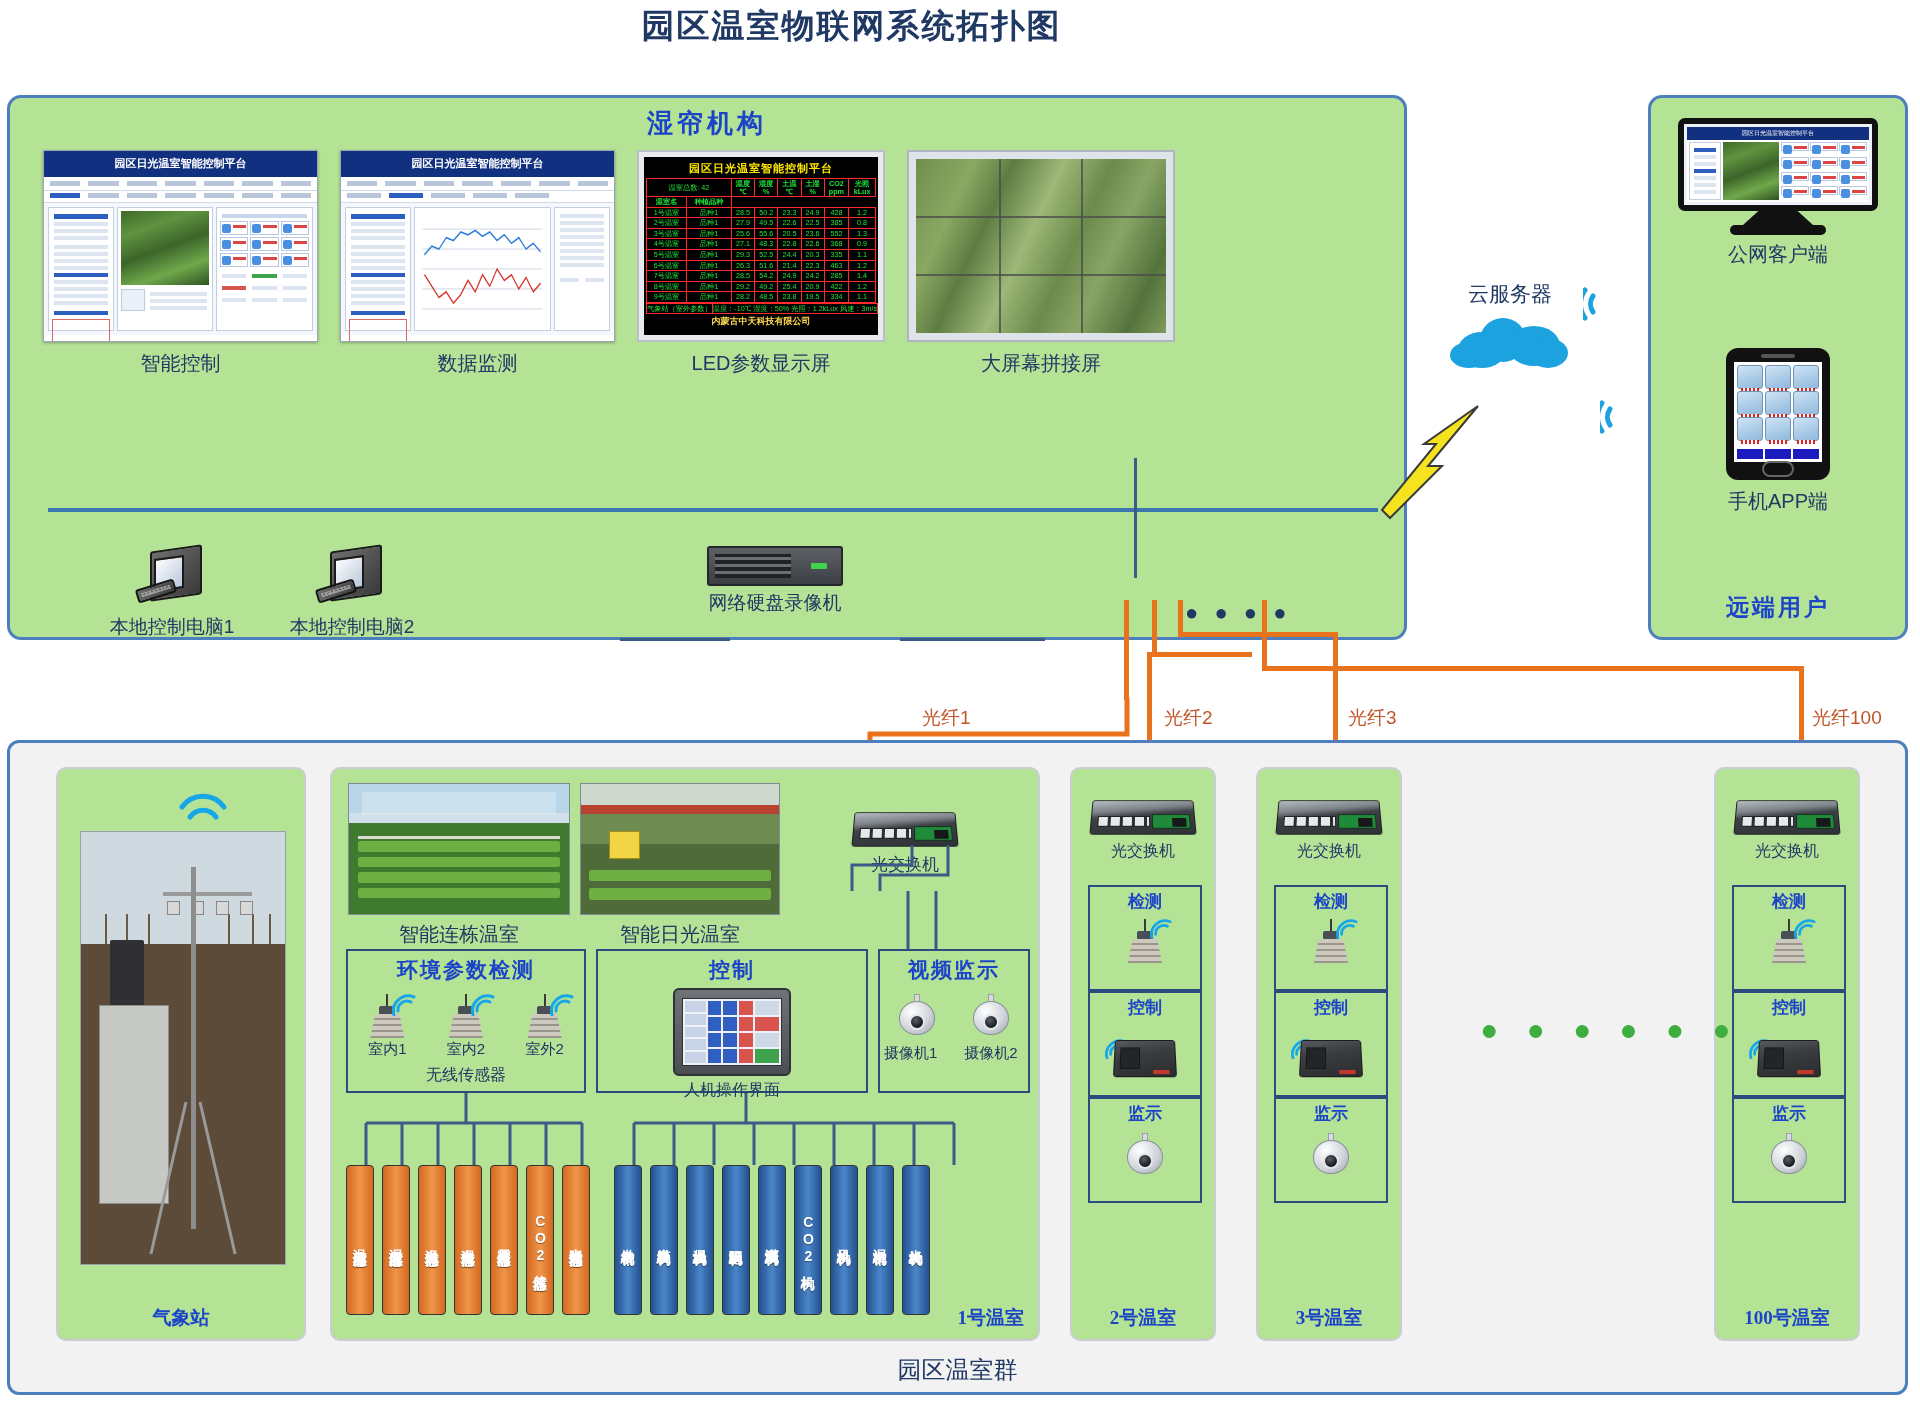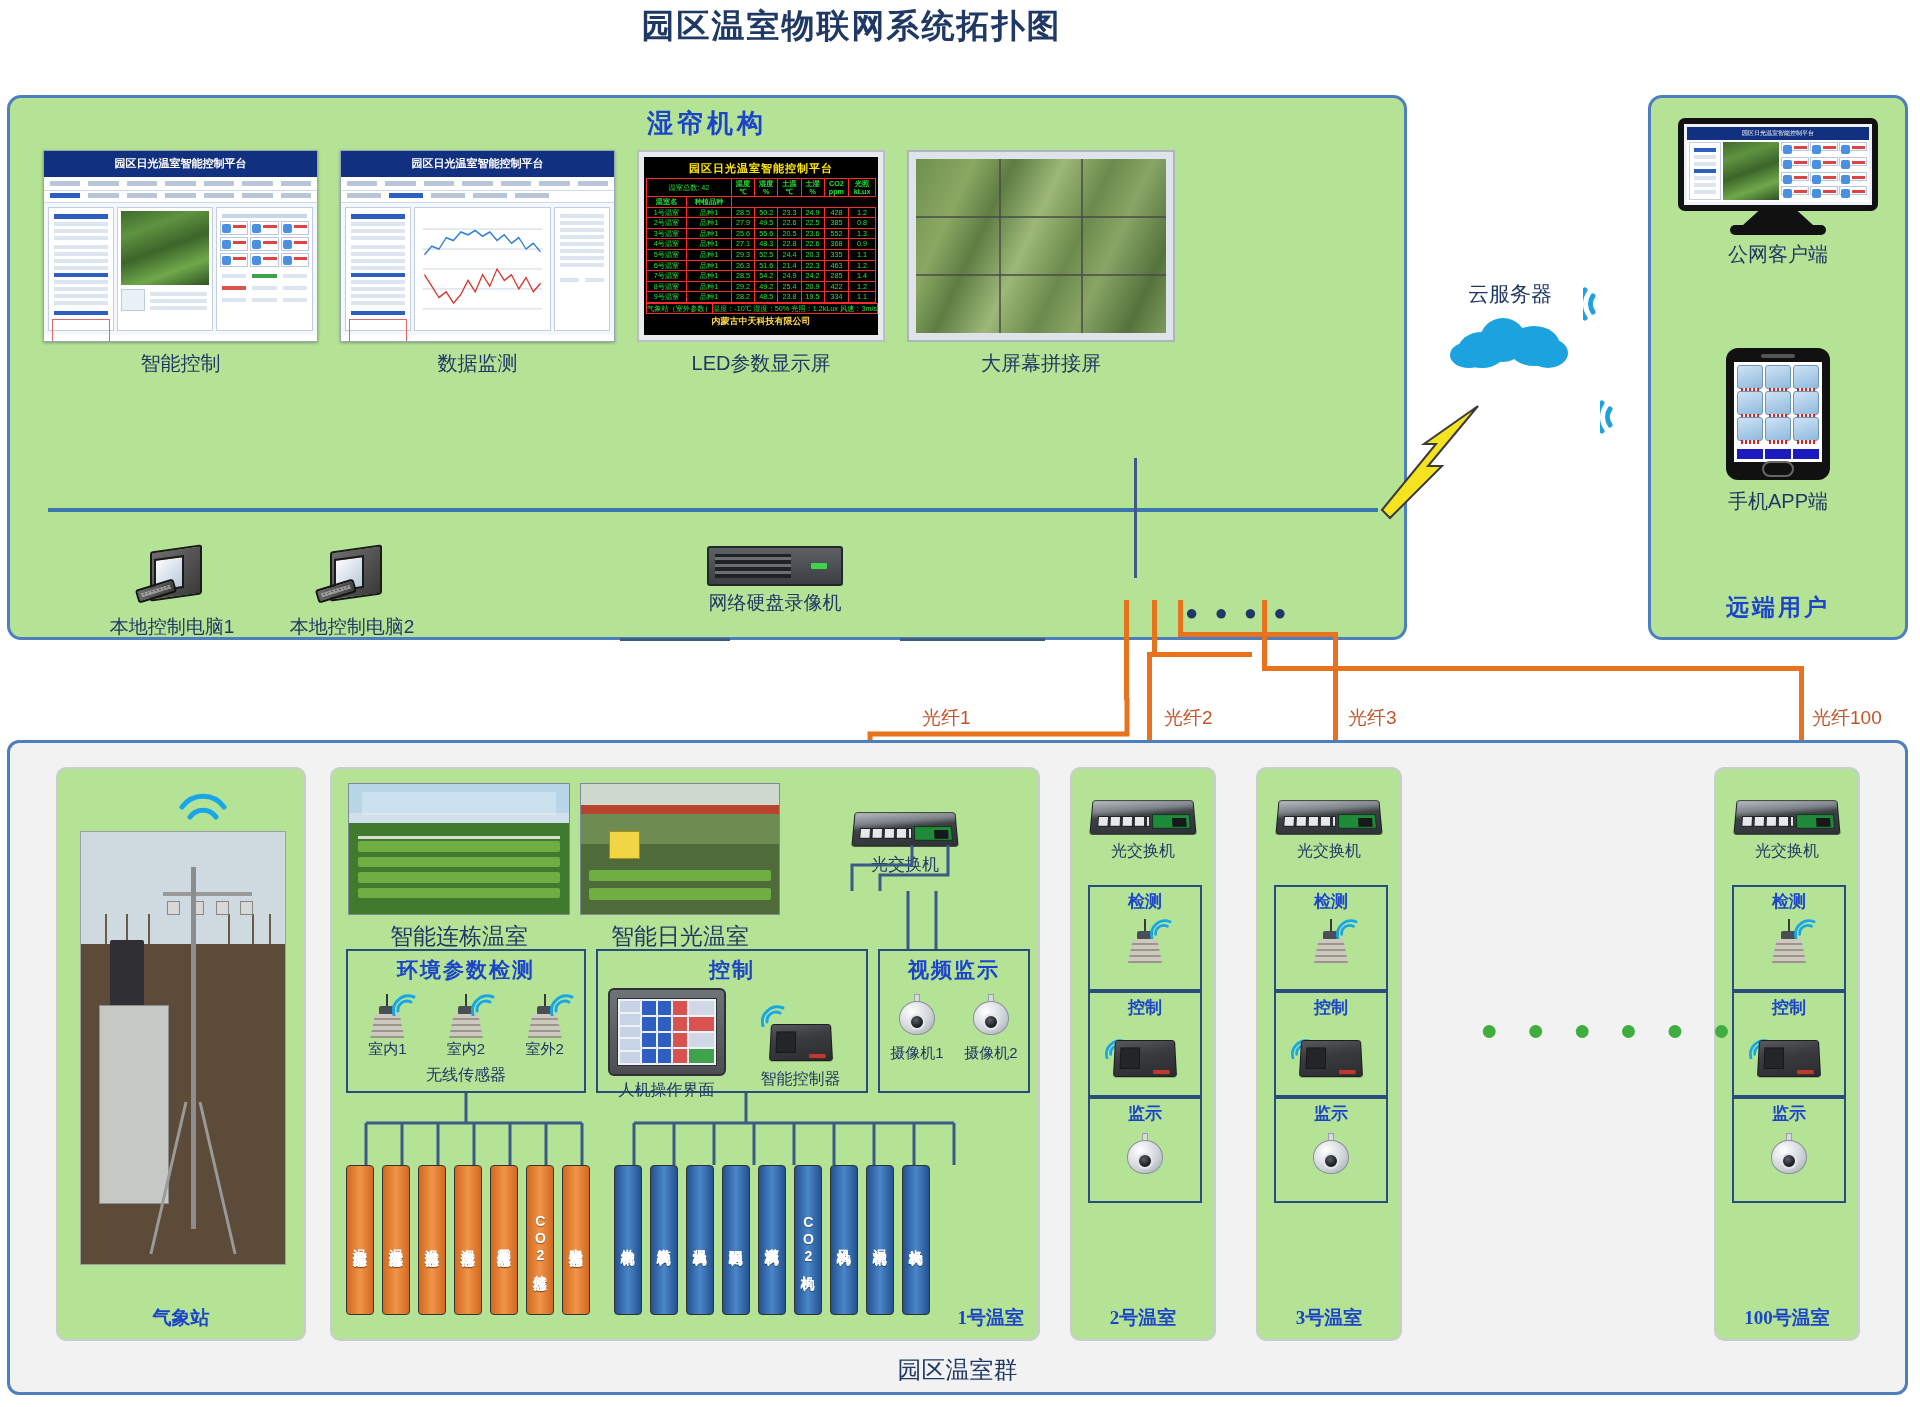--- a/index.html
+++ b/index.html
@@ -343,21 +343,21 @@
   .ghimg.b {
     background:
       linear-gradient(180deg,#cfd8cf 0 20%, #6e8c52 20% 46%, #4e6b39 46% 100%);
   }
   .ghimg .bay { position:absolute; background: rgba(255,255,255,.28); }
   .ghimg .bed { position:absolute; background:#6fae43; border-radius:2px; }
   .ghimg .rail{ position:absolute; background:#d8dbd2; height:3px; }
   .ghimg .sign{ position:absolute; background:#f2d544; border:1px solid #a58f12; }
   .ghimg .redrow { position:absolute; background:#b8432e; }
 
-  .ghcap { text-align:center; font-size:23px; color:#1F3864; margin-top:4px; }
+  .ghcap { text-align:center; font-size:20px; color:#1F3864; margin-top:4px; }
 
   
   .ln { position:absolute; background:#3b5a86; }
   .fiber { position:absolute; background:#e8731c; }
   .fiberlbl { position:absolute; color:#c0562a; font-size:19px; }
   .dots { position:absolute; color:#1F3864; font-size:22px; letter-spacing:5px; }
   .dots-grn { position:absolute; color:#3fae3f; font-size:30px; letter-spacing:10px; font-weight:bold;}
   .bolt { position:absolute; }
 </style>
 </head>
@@ -948,37 +948,27 @@
                 <div class="rcol">
                   <i></i>
                   <i></i>
                   <i></i>
                   <i></i>
                 </div>
               </div>
             </div>
           <div style="font-size:16px;color:#1F3864;margin-top:4px;">人机操作界面</div>
         </div>
-        <div style="text-align:center;width:120px;position:relative;">
-          <svg style="position:absolute;left:20px;top:6px;width:26px;height:22px" viewBox="0 0 26 22">
-            <g fill="none" stroke="#17a7e8" stroke-width="3" stroke-linecap="round">
-                <path d="M6 17 A9 9 0 0 1 19 8"></path>
-                <path d="M2 21 A15 15 0 0 1 22 3"></path>
-              </g>
-          </svg>
-          <div class="plc-ico" style="margin-top:24px"></div>
-          <div style="font-size:16px;color:#1F3864;margin-top:8px;">智能控制器</div>
-        </div>
       </div>
     </div>
 
     <div class="sect sect-big" style="left:546px; top:180px; width:152px; height:144px;">
       <div class="st">视频监示</div>
       <div style="display:flex;justify-content:space-around;margin-top:10px;">
-        <div style="text-align:center;width:66px;">
+        <div style="text-align:left;width:66px;">
           <div class="cam-ico">
               <div class="arm"></div>
               <div class="dome"></div>
               <div class="lens"></div>
             </div>
           <div style="font-size:15px;color:#1F3864;margin-top:2px;">摄像机1</div>
         </div>
         <div style="text-align:center;width:66px;">
           <div class="cam-ico">
               <div class="arm"></div>

